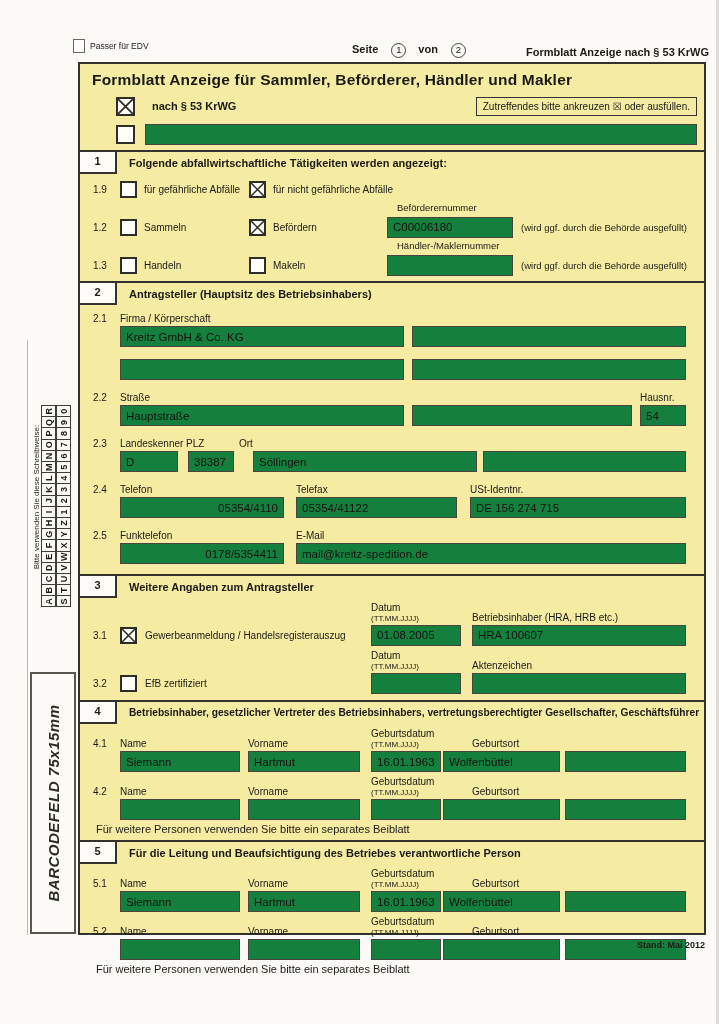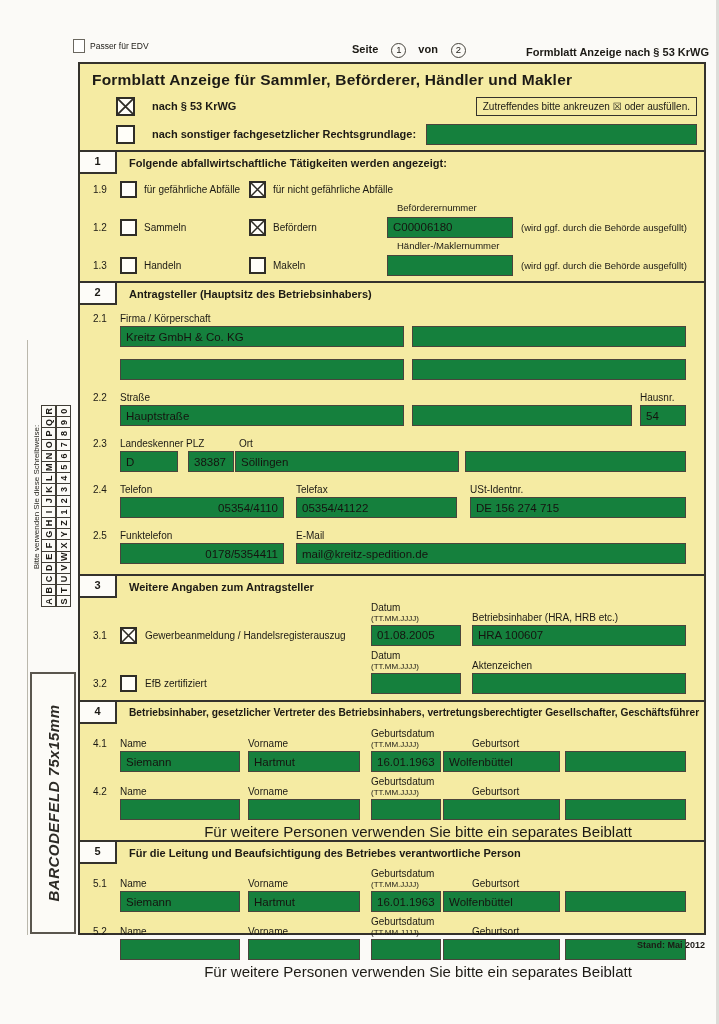--- a/index.html
+++ b/index.html
@@ -54,21 +54,21 @@
   .l2{margin-left:7px;width:114px;}
   .numfield{width:126px;flex:none;}
   .flabel{font-size:9.5px;padding-left:317px;margin-top:2px;height:12px;}
   
   .lblrow{display:flex;align-items:flex-end;padding:0 18px 0 13px;font-size:10px;margin-top:7px;height:12px;}
   .frow{display:flex;padding:0 18px 4px 40px;margin-top:2px;}
   .frow.gap2{margin-top:8px;}
   .w284{width:284px;flex:none;margin-right:8px;}
   .w46{width:46px;flex:none;margin-left:8px;}
   .w58{width:58px;flex:none;margin-right:10px;}
-  .wplz{width:46px;flex:none;margin-right:1px;}
+  .wplz{width:46px;flex:none;margin-right:19px;}
   .w224{width:224px;flex:none;margin-right:6px;}
   .w164{width:164px;flex:none;margin-right:12px;text-align:right;}
   .w161{width:161px;flex:none;margin-right:13px;}
   .slot66{width:66px;flex:none;}
   .slot53{width:53px;flex:none;}
   .slot176{width:176px;flex:none;}
   .slot174{width:174px;flex:none;}
   .spacer{flex:1;}
   .hausnr-lbl{width:46px;flex:none;text-align:left;}
   
@@ -80,21 +80,21 @@
   .w90{width:90px;flex:none;margin-right:11px;}
   
   .lblrow45{display:flex;align-items:flex-end;padding:0 18px 0 13px;margin-top:3px;height:22px;font-size:10px;}
   .slot128{width:128px;flex:none;}
   .slot123{width:123px;flex:none;}
   .frow45{display:flex;padding:0 18px 0 40px;margin-top:2px;}
   .w120{width:120px;flex:none;margin-right:8px;}
   .w112{width:112px;flex:none;margin-right:11px;}
   .wgeb{width:70px;flex:none;margin-right:2px;}
   .w117{width:117px;flex:none;margin-right:5px;}
-  .note-line{padding-left:52px;font-size:15px;margin-top:3px;height:12px;text-align:center;}
+  .note-line{padding-left:16px;font-size:11px;margin-top:3px;height:12px;}
   .stand{position:absolute;top:940px;right:14px;font-size:9px;font-weight:bold;}
 </style>
 </head>
 <body>
 
 <div class="passer">
   <span class="passer-box"></span>
   <span>Passer für EDV</span>
 </div>
 <div class="page-ind">
@@ -165,21 +165,20 @@
           <path d="M0 0 L10 10 M10 0 L0 10" stroke="#2f2d27" stroke-width="1.2" fill="none"></path>
         </svg>
     </button>
     <span class="intro-label">nach § 53 KrWG</span>
     <span class="hint-box">Zutreffendes bitte ankreuzen ☒ oder ausfüllen.</span>
   </div>
   <div class="intro-row">
     <button class="cb lg">
       
     </button>
-    <span class="intro-label">nach sonstiger fachgesetzlicher Rechtsgrundlage:</span>
     <input class="field grow" style="margin-left: 10px;" value="">
   </div>
 
   <div class="sec-head">
     <div class="sec-num">1</div>
     <div class="sec-title">Folgende abfallwirtschaftliche Tätigkeiten werden angezeigt:</div>
   </div>
   <div class="row-s1">
     <span class="rid">1.9</span>
     <button class="cb">

